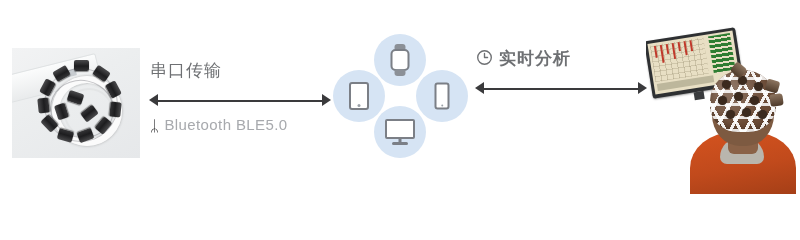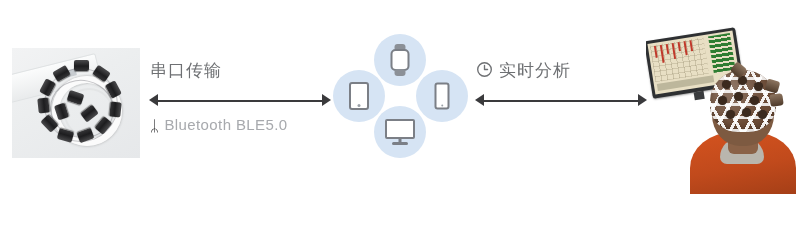--- a/index.html
+++ b/index.html
@@ -94,21 +94,21 @@
     border-radius: 50%;
     background: transparent;
   }
 
   
   .link-block {
     position: absolute;
     text-align: left;
   }
   .link-left  { left: 150px; top: 60px; width: 180px; }
-  .link-right { left: 476px; top: 60px; width: 170px; }
+  .link-right { left: 476px; top: 48px; width: 170px; font-weight: bold; }
 
   .link-title {
     font-size: 17px;
     color: #6e7073;
     letter-spacing: 1px;
     white-space: nowrap;
     line-height: 22px;
     height: 22px;
   }
   .link-title .clock-wrap {

